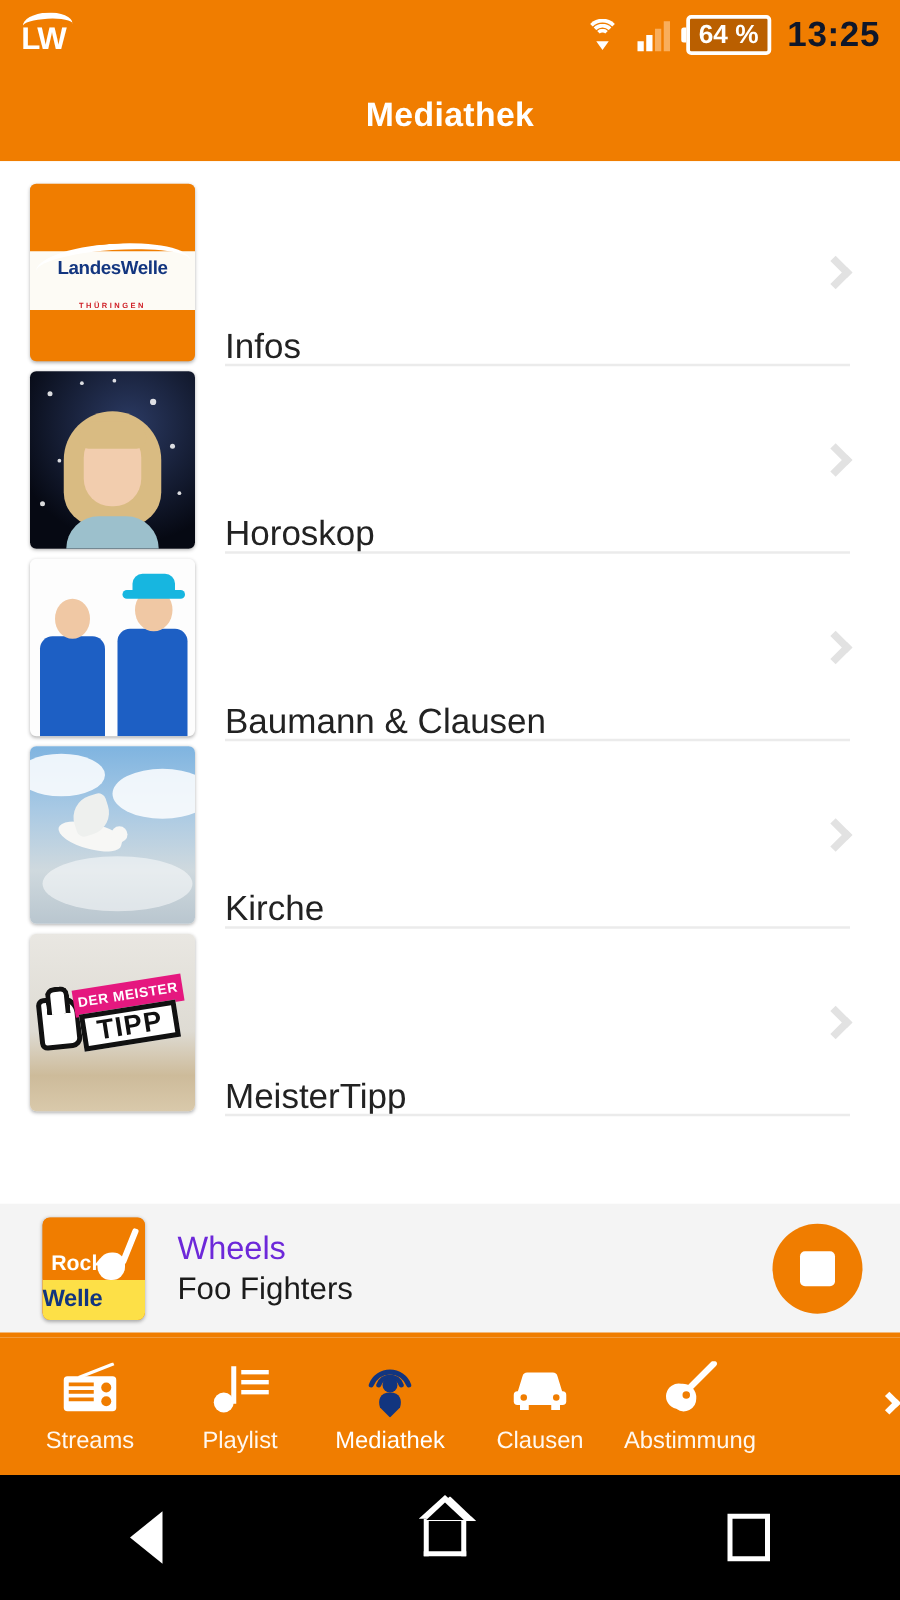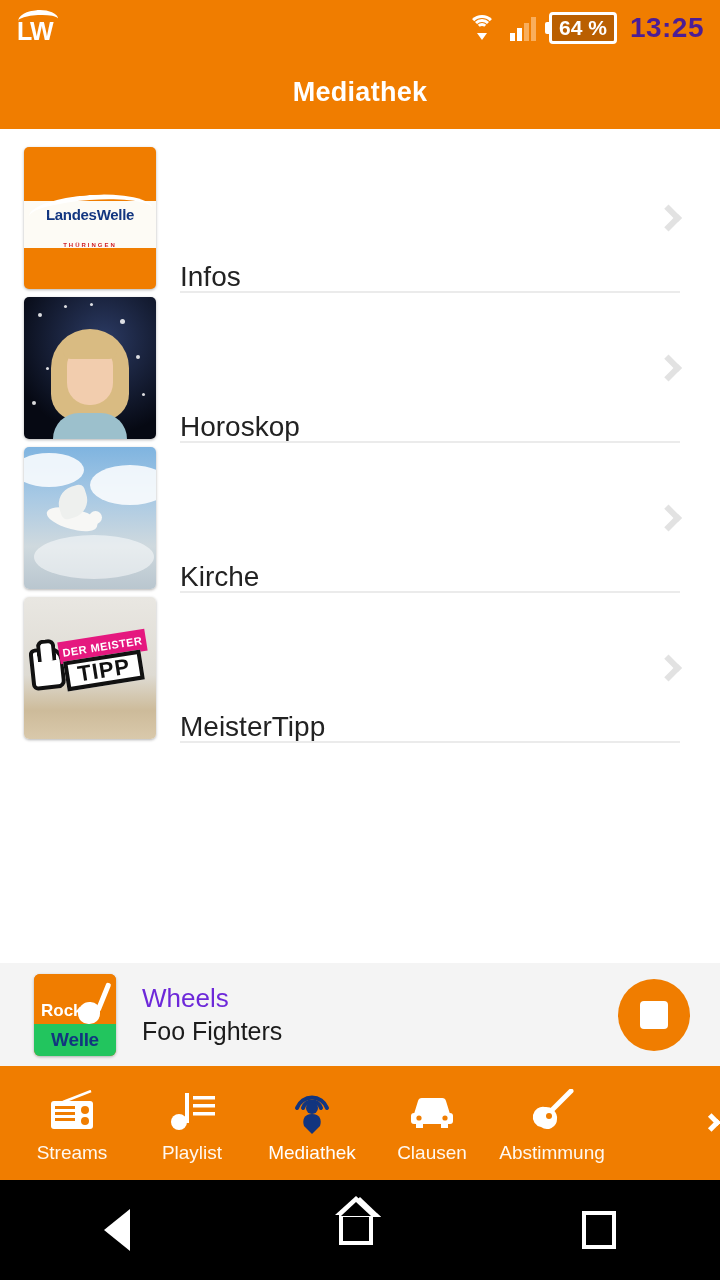--- a/index.html
+++ b/index.html
@@ -52,21 +52,21 @@
   .battery {
     border:3px solid #fff; border-radius:4px;
     padding:1px 7px; position:relative; background:rgba(120,60,0,.45);
   }
   .battery:before {
     content:""; position:absolute; left:-7px; top:50%;
     transform:translateY(-50%); width:4px; height:12px;
     background:#fff; border-radius:2px 0 0 2px;
   }
   .battery span { color:#fff; font-size:21px; font-weight:bold; }
-  .clock { color:#4c1d95; font-size:28px; font-weight:bold; letter-spacing:.5px; }
+  .clock { color:#0f172a; font-size:28px; font-weight:bold; letter-spacing:.5px; }
 
   
   .appbar {
     height:73px; background:#f07d00;
     display:flex; align-items:center; justify-content:center;
   }
   .appbar h1 { color:#fff; font-size:27px; font-weight:bold; letter-spacing:.3px; }
 
   
   .list { background:#fff; height:834px; padding-top:14px; }
@@ -223,21 +223,21 @@
     position:absolute; left:0; bottom:2px; width:22px; height:22px;
     background:#fff; border-radius:55% 45% 50% 50%;
   }
   .art .wv {
     position:absolute; left:4px; right:4px; top:52px; height:12px;
     border-top:3px solid #fff; border-radius:50% 50% 0 0 / 100% 100% 0 0;
     transform:rotate(-4deg);
   }
   .art .bottom {
     position:absolute; left:0; right:0; bottom:0; height:38%;
-    background:#22c55e; display:flex; align-items:center; justify-content:center;
+    background:#fde047; display:flex; align-items:center; justify-content:flex-start;
   }
   .art .welle { color:#12357f; font-size:19px; font-weight:bold; letter-spacing:-.3px; }
   .track-info { margin-left:26px; flex:1; min-width:0; }
   .track-title { font-size:26px; color:#6d28d9; line-height:1.25; }
   .track-artist { font-size:25px; color:#1b1b1b; line-height:1.3; }
   .stop-btn {
     width:72px; height:72px; border-radius:50%; background:#f07d00;
     display:flex; align-items:center; justify-content:center; flex:none;
   }
   .stop-btn .sq { width:28px; height:28px; background:#fff; border-radius:4px; }
@@ -364,20 +364,37 @@
         </div>
       </div>
     </div>
     <div class="row-main">
       <div class="row-title">Horoskop</div>
       <div class="chev"></div>
       <div class="divider"></div>
     </div>
   </div>
 
+  <div class="row">
+    <div class="thumb-wrap">
+      <div class="thumb tn-bc">
+        <div class="m-body" style="left:8px;bottom:0;width:52px;height:80px"></div>
+        <div class="m-head" style="left:20px;bottom:78px;width:28px;height:32px"></div>
+        <div class="m-body" style="right:6px;bottom:0;width:56px;height:86px"></div>
+        <div class="m-head" style="right:18px;bottom:84px;width:30px;height:34px"></div>
+        <div class="hat" style="right:16px;bottom:112px;width:34px;height:18px"></div>
+        <div class="hat-brim" style="right:8px;bottom:110px;width:50px;height:7px"></div>
+      </div>
+    </div>
+    <div class="row-main">
+      <div class="row-title">Baumann &amp; Clausen</div>
+      <div class="chev"></div>
+      <div class="divider"></div>
+    </div>
+  </div>
 
   <div class="row">
     <div class="thumb-wrap">
       <div class="thumb tn-kirche">
         <div class="cloud" style="left:-10px;top:6px;width:70px;height:34px"></div>
         <div class="cloud" style="right:-14px;top:18px;width:80px;height:40px"></div>
         <div class="cloud" style="left:10px;bottom:10px;width:120px;height:44px;opacity:.6"></div>
         <div class="dove">
           <div class="d-body"></div>
           <div class="d-wing"></div>

